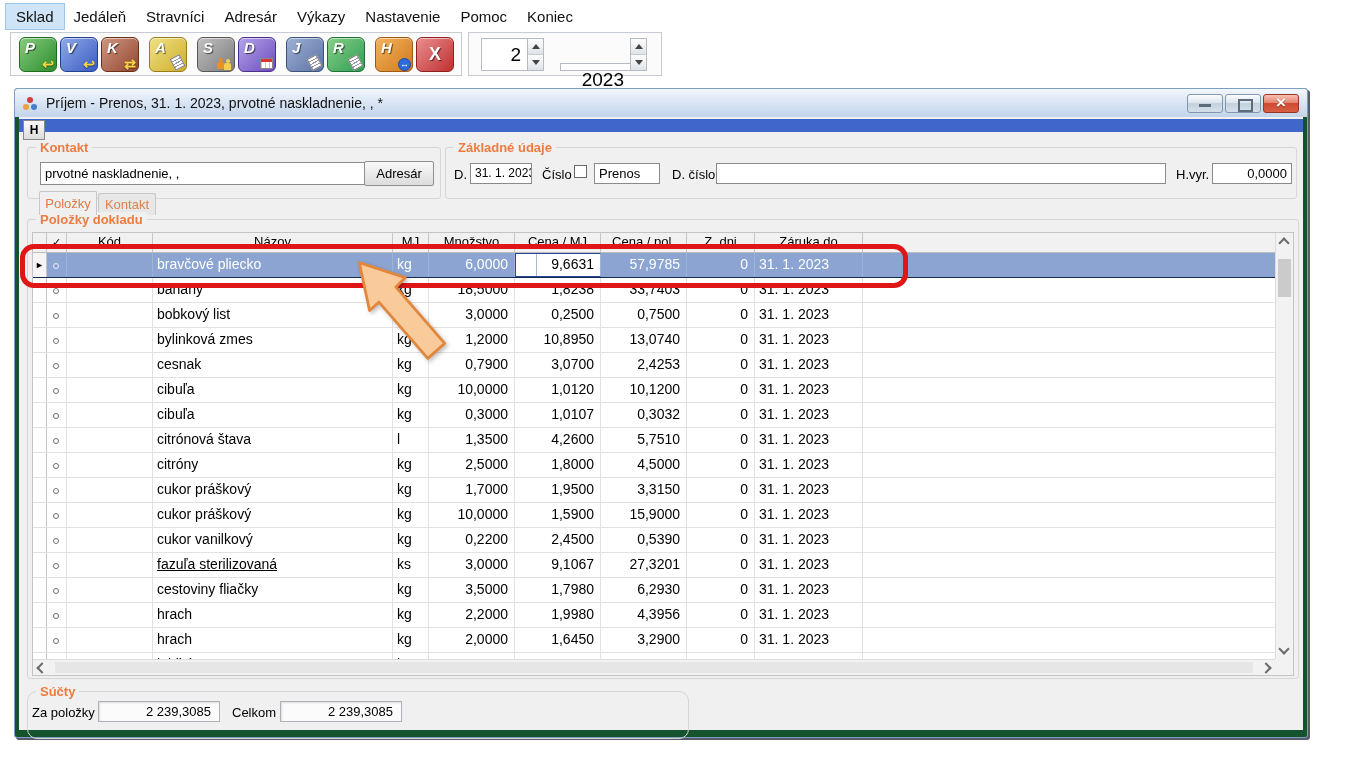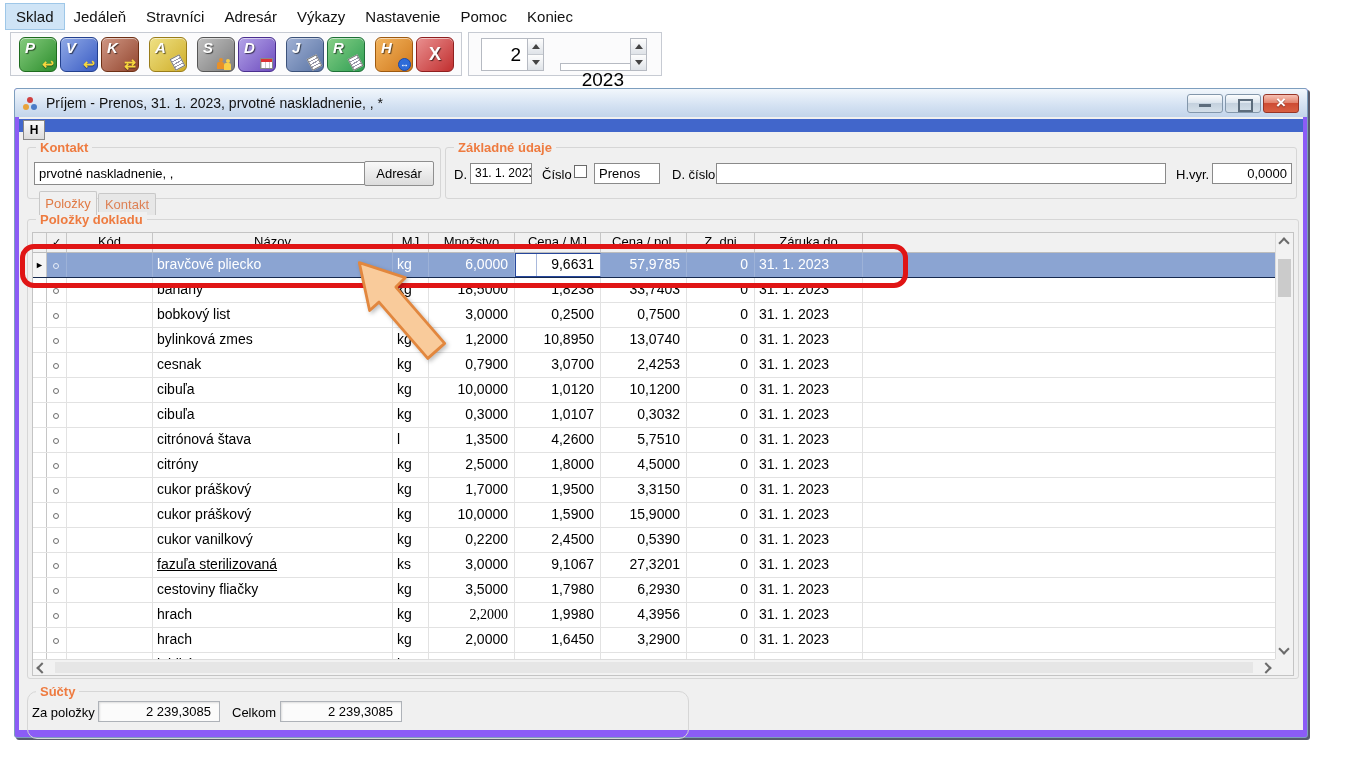--- a/index.html
+++ b/index.html
@@ -40,21 +40,21 @@
                 text-align:right; padding:5px 6px 0 4px; }
   .spin-field.month { width:46px; }
   .spin-field.year  { width:70px;margin-top:25px; }
   .spin-btns { width:17px; border:1px solid #b6bac2; display:flex; flex-direction:column; background:#eee; }
   .spin-btn { flex:1; background:linear-gradient(#fdfdfd,#dfe3e8); border-bottom:1px solid #c6cad0; display:flex; align-items:center; justify-content:center; }
   .spin-btn:last-child { border-bottom:none; }
   .tri-up { width:0; height:0; border-left:4px solid transparent; border-right:4px solid transparent; border-bottom:5px solid #444; }
   .tri-down { width:0; height:0; border-left:4px solid transparent; border-right:4px solid transparent; border-top:5px solid #444; }
 
   
-  .window { position:absolute; left:14px; top:88px; width:1294px; height:650px; background:#8b5cf6;
+  .window { position:absolute; left:14px; top:88px; width:1294px; height:650px; background:#14532d;
             border:1px solid #7d9ebe; border-radius:3px; box-shadow:2px 2px 0 rgba(45,50,72,.8); }
   .titlebar { height:28px; display:flex; align-items:center; padding:0 8px; border-radius:2px 2px 0 0;
               background:linear-gradient(#f2f7fc,#d6e3f3 55%,#c2d4ea); }
   .title-icon { width:16px; height:15px; margin-right:7px; position:relative; }
   .title-icon::before { content:""; position:absolute; width:6px; height:6px; border-radius:50%; background:#e8a33c;
                         left:0; bottom:1px; box-shadow:8px 0 0 #4a7cc8, 4px -7px 0 #d04040; }
   .title-text { font-size:14px; color:#111; white-space:nowrap; }
   .win-btns { margin-left:auto; display:flex; gap:2px; }
   .win-btn { width:36px; height:19px; border:1px solid #8397ab; border-radius:3px; position:relative;
              background:linear-gradient(#fcfdfe,#dce5ee 45%,#c3d0dd 46%,#d4dfe9); }
@@ -222,21 +222,21 @@
       <div class="win-btn max"></div>
       <div class="win-btn close"></div>
     </div>
   </div>
   <div class="content">
     <div class="bluebar"></div>
     <button class="h-btn">H</button>
 
     <div class="group" style="left:8px; top:30px; width:414px; height:52px;">
       <span class="glabel">Kontakt</span>
-      <input class="field" style="left: 6px; top: 14px; width: 378px; height: 23px; padding-top: 0px;" readonly="" value="prvotné naskladnenie, ,">
+      <input class="field" style="left: 12px; top: 14px; width: 378px; height: 23px; padding-top: 0px;" readonly="" value="prvotné naskladnenie, ,">
       <button class="pushbtn" style="left:336px; top:13px; width:70px; height:25px;">Adresár</button>
     </div>
 
     <div class="group" style="left:426px; top:30px; width:852px; height:52px;">
       <span class="glabel">Základné údaje</span>
       <span class="flabel" style="left:8px; top:19px;">D.</span>
       <div class="field center" style="left:24px; top:15px; width:62px; height:21px;">31. 1. 2023</div>
       <span class="flabel" style="left:96px; top:19px;">Číslo</span>
       <span class="checkbox" style="left:128px; top:17px;"></span>
       <div class="field" style="left:148px; top:15px; width:66px; height:21px;">Prenos</div>
@@ -447,21 +447,21 @@
               <div class="cell num" style="width: 68px;">0</div>
               <div class="cell txt" style="width: 108px;">31. 1. 2023</div>
               <div class="cell fill"></div>
             </div>
             <div class="trow">
               <div class="c-sel"></div>
               <div class="cell " style="width: 20px;"><span class="ring"></span></div>
               <div class="cell txt" style="width: 86px;"></div>
               <div class="cell txt" style="width: 240px;">hrach</div>
               <div class="cell txt" style="width: 36px;">kg</div>
-              <div class="cell num" style="width: 86px; font-family: Liberation Serif, serif;">2,2000</div>
+              <div class="cell num" style="width: 86px;">2,2000</div>
               <div class="cell num" style="width: 86px;">1,9980</div>
               <div class="cell num" style="width: 86px;">4,3956</div>
               <div class="cell num" style="width: 68px;">0</div>
               <div class="cell txt" style="width: 108px;">31. 1. 2023</div>
               <div class="cell fill"></div>
             </div>
             <div class="trow">
               <div class="c-sel"></div>
               <div class="cell " style="width: 20px;"><span class="ring"></span></div>
               <div class="cell txt" style="width: 86px;"></div>

